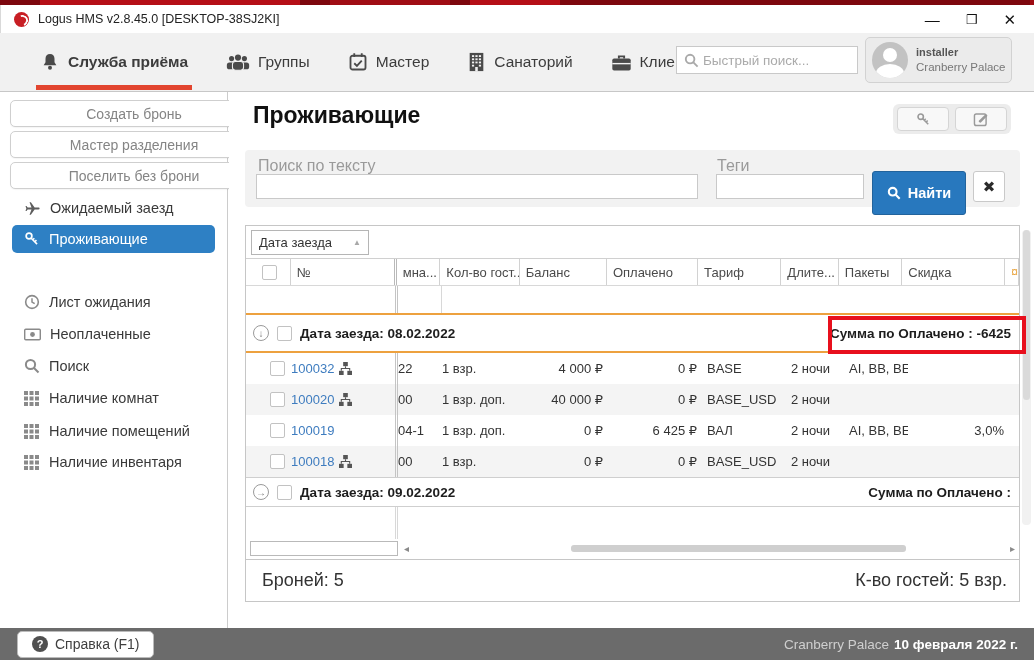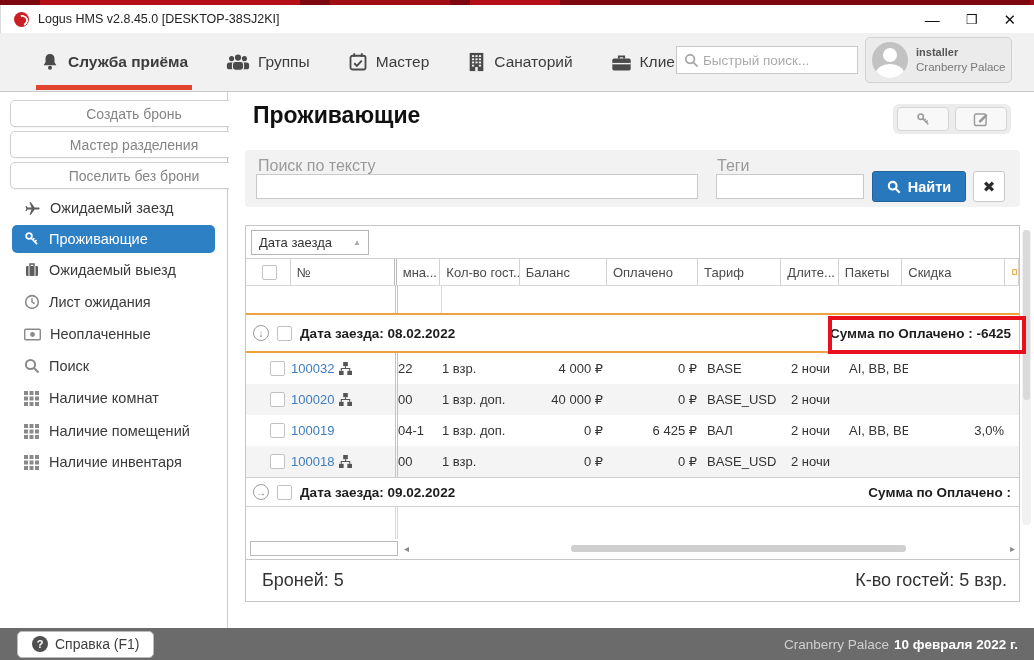--- a/index.html
+++ b/index.html
@@ -50,21 +50,21 @@
   
   .content { left:229px; top:92px; width:805px; height:536px; background:#fff; }
   .page-title { position:absolute; left:24px; top:10px; font-size:23px; font-weight:bold; color:#111; }
   .hdr-tools { position:absolute; left:664px; top:12px; width:118px; height:30px; background:#ececec; border-radius:6px; display:flex; align-items:center; justify-content:center; gap:6px; }
   .tool-btn { width:52px; height:24px; background:#f8f8f8; border:1px solid #d5d5d5; border-radius:4px; display:flex; align-items:center; justify-content:center; cursor:pointer; }
 
   
   .filter-panel { position:absolute; left:16px; top:58px; width:775px; height:57px; background:#f2f2f2; border-radius:4px; }
   .f-label { position:absolute; top:7px; font-size:16px; color:#9a9a9a; }
   .f-input { position:absolute; top:24px; height:25px; background:#fff; border:1px solid #c9c9c9; outline:none; font-size:13px; font-family:inherit; padding:0 6px; color:#333; }
-  .btn-find { position:absolute; left:627px; top:21px; width:94px; height:31px; background:#2878be; border:1px solid #22639c; border-radius:3px; color:#fff; font-size:14.5px; font-weight:bold; display:flex; align-items:center; justify-content:center; gap:7px; cursor:pointer; }
+  .btn-find { position:absolute; left:627px; top:21px; width:94px; height:44px; background:#2878be; border:1px solid #22639c; border-radius:3px; color:#fff; font-size:14.5px; font-weight:bold; display:flex; align-items:center; justify-content:center; gap:7px; cursor:pointer; }
   .btn-clear { position:absolute; left:728px; top:21px; width:32px; height:31px; background:#fff; border:1px solid #c9c9c9; border-radius:3px; color:#2b2b2b; font-size:15px; font-weight:bold; display:flex; align-items:center; justify-content:center; cursor:pointer; }
 
   
   .grid { position:absolute; left:16px; top:133px; width:775px; height:377px; border:1px solid #c6c6c6; background:#fff; display:flex; flex-direction:column; }
   .g-toolbar { height:33px; border-bottom:1px solid #d0d0d0; position:relative; }
   .sort-chip { position:absolute; left:5px; top:4px; width:118px; height:25px; border:1px solid #b5b5b5; background:#fff; display:flex; align-items:center; font-size:13px; color:#333; padding:0 7px; cursor:pointer; }
   .sort-dir { margin-left:auto; font-size:8px; color:#a8a8a8; }
   .g-row { display:flex; align-items:center; }
   .cell { height:100%; display:flex; align-items:center; overflow:hidden; white-space:nowrap; }
   .c-cb{width:45px;} .c-num{width:107px;} .c-room{width:44px;} .c-guests{width:80px;}
@@ -219,29 +219,20 @@
       </svg>
     <span>Ожидаемый заезд</span>
   </div>
   <div class="nav-item selected" style="top:133px;">
     <svg width="16" height="16" viewBox="0 0 24 24">
         <circle cx="7.5" cy="7.5" r="4.3" fill="none" stroke="#fff" stroke-width="2.6"></circle>
         <path d="M10.8 10.8l8.8 8.8M16.2 16.2l2.5-2.5M13.2 13.2l2.3-2.3" stroke="#fff" stroke-width="2.4" fill="none"></path>
       </svg>
     <span>Проживающие</span>
   </div>
-  <div class="nav-item" style="top:164px;">
-    <svg width="16" height="16" viewBox="0 0 24 24">
-        <path d="M9 6V3h6v3" fill="none" stroke="#5d5d5d" stroke-width="2"></path>
-        <rect x="3" y="6" width="18" height="15" rx="2" fill="#5d5d5d"></rect>
-        <line x1="7.5" y1="6" x2="7.5" y2="21" stroke="#fff" stroke-width="1.4"></line>
-        <line x1="16.5" y1="6" x2="16.5" y2="21" stroke="#fff" stroke-width="1.4"></line>
-      </svg>
-    <span>Ожидаемый выезд</span>
-  </div>
   <div class="nav-item" style="top:196px;">
     <svg width="16" height="16" viewBox="0 0 24 24">
         <circle cx="12" cy="12" r="9.5" fill="none" stroke="#8a8a8a" stroke-width="2.4"></circle>
         <path d="M12 6.5V12l4 2.5" fill="none" stroke="#8a8a8a" stroke-width="2.2"></path>
       </svg>
     <span>Лист ожидания</span>
   </div>
   <div class="nav-item" style="top:228px;">
     <svg width="17" height="15" viewBox="0 0 24 18">
         <rect x="1" y="1.5" width="22" height="15" rx="1.5" fill="none" stroke="#8a8a8a" stroke-width="2"></rect>

